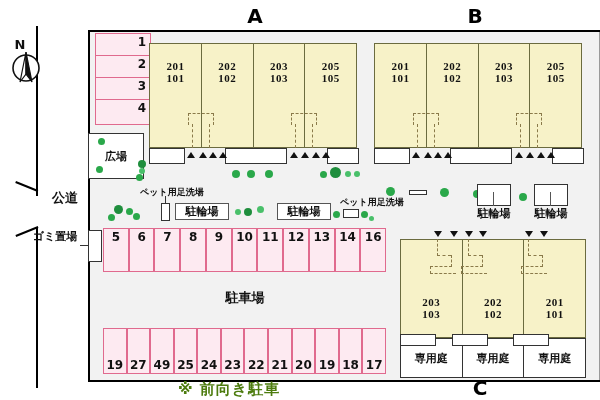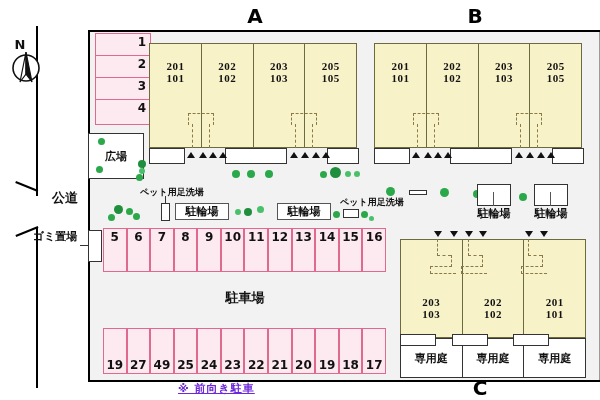--- a/index.html
+++ b/index.html
@@ -75,23 +75,22 @@
   .lbl-sm{font-size:9px;}
   .lbl-md{font-size:11px;}
   .lbl-lg{font-size:13px;}
   .lbl-box{
     background:#ffffff;border:1px solid #555;
     display:flex;align-items:center;justify-content:center;
   }
   .center{display:flex;align-items:center;justify-content:center;}
 
   .note-red{
-    color:#6d28d9;font-size:11px;font-weight:bold;
+    color:#4d7c0f;font-size:15px;font-weight:bold;
     letter-spacing:1px;
-    text-decoration:underline;
   }
 
   
   .tree{border-radius:50%;background:#2aa84a;position:absolute;}
   .tree.d{background:#1f8e3d;}
   .tree.l{background:#49c06a;}
 
   
   .leader{background:#333;}
 </style>
@@ -314,23 +313,20 @@
     <div class="pk-cell num-top" style="flex:1;justify-content:center;">
         <span>12</span>
       </div>
     <div class="pk-cell num-top" style="flex:1;">
         <span>13</span>
       </div>
     <div class="pk-cell num-top" style="flex:1;">
         <span>14</span>
       </div>
     <div class="pk-cell num-top" style="flex:1;">
-        <span>15</span>
-      </div>
-    <div class="pk-cell num-top" style="flex:1;">
         <span>16</span>
       </div>
   </div>
 
   <div class="abs jp lbl-lg center" style="left:205px;top:288px;width:80px;height:20px;">駐車場</div>
 
   <div class="abs" style="left:103px;top:328px;width:283px;height:46px;display:flex;">
     <div class="pk-cell num-bottom" style="flex:1;">
         <span>19</span>
       </div>

